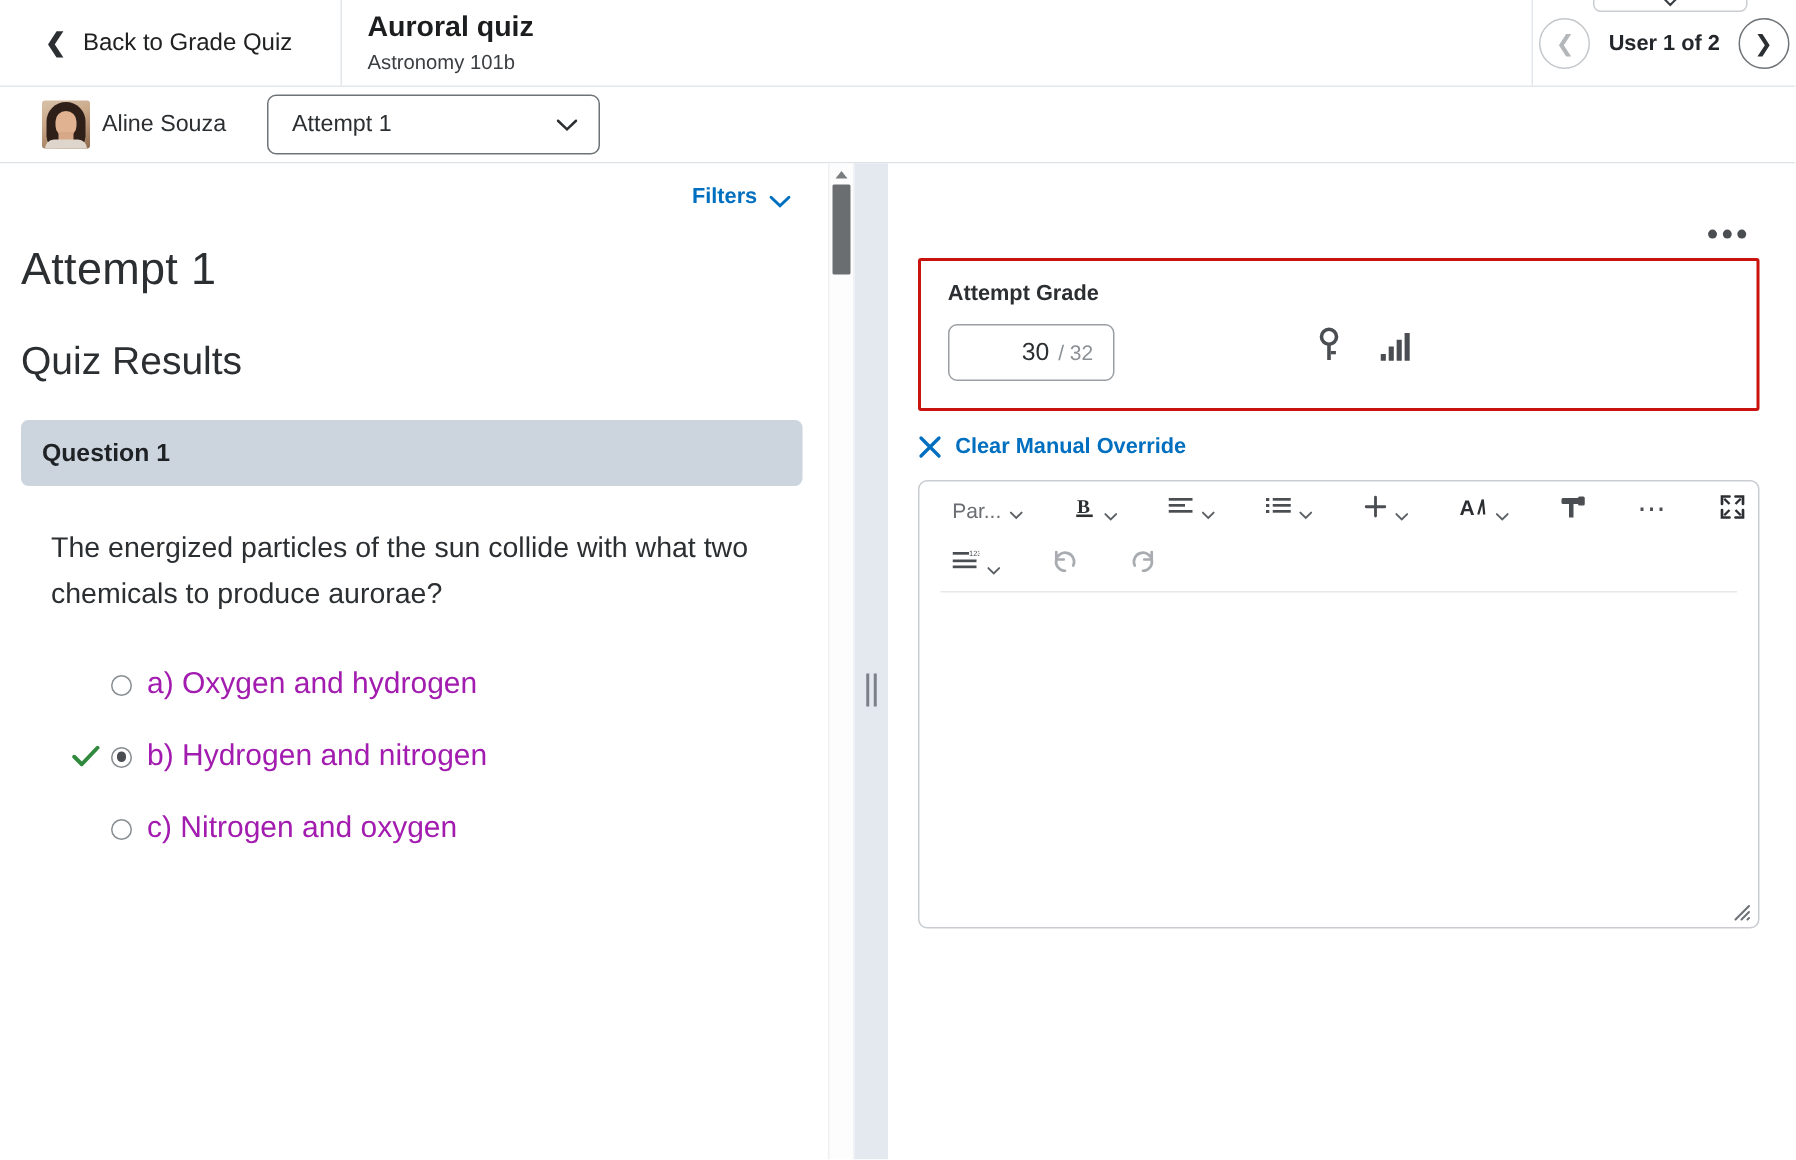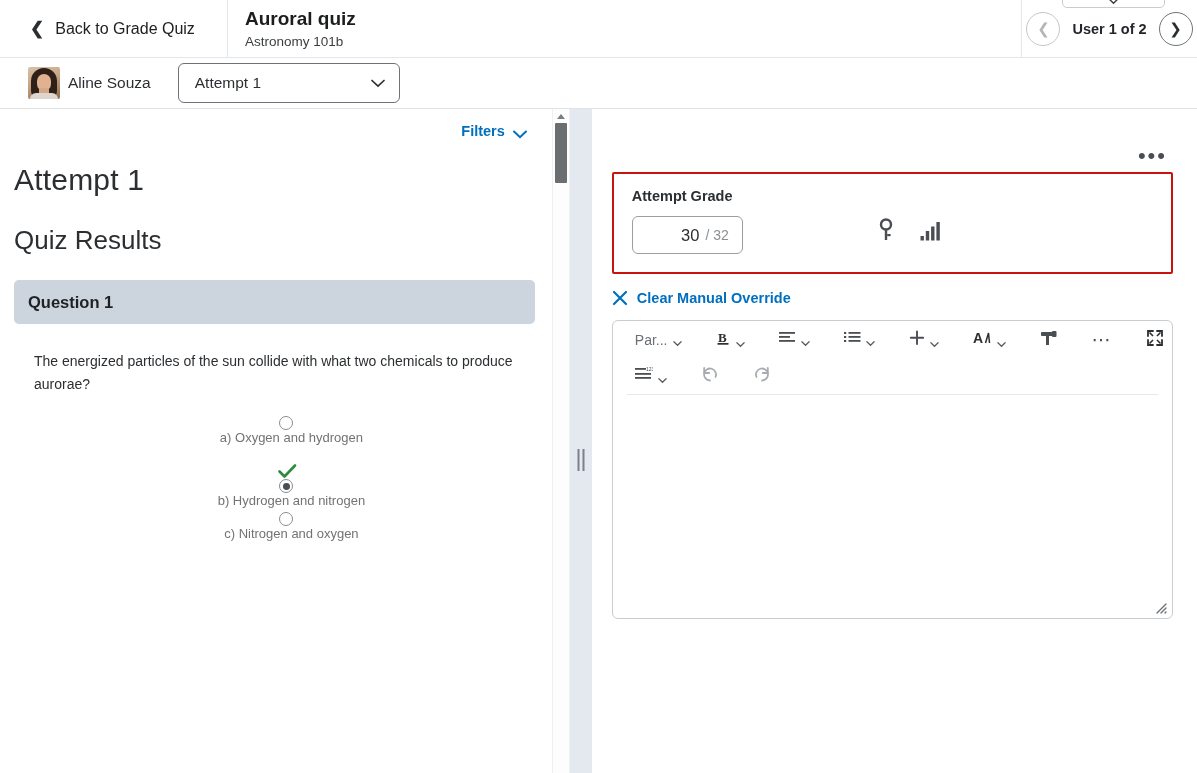--- a/index.html
+++ b/index.html
@@ -152,28 +152,28 @@
     margin-top: 24px;
     background: #ccd4dd;
     border-radius: 5px;
     height: 44px;
     display:flex; align-items:center;
     padding-left: 14px;
     font-size: 16.5px; font-weight: bold; color:#1f2225;
   }
   .question-text {
     margin: 26px 0 0 20px;
-    font-size: 14px; color: #2c2f32; line-height: 1.65;
+    font-size: 19px; color: #2c2f32; line-height: 1.65;
     max-width: 500px;
   }
   .answers { margin-top: 20px; padding-left: 34px; }
   .answer-row {
     display:flex; align-items:center;
     height: 48px;
-    font-size: 13px; color: #737373; flex-direction: column;
+    font-size: 20px; color: #a21caf;
   }
   .check-slot { width: 26px; display:flex; align-items:center; }
   .radio {
     width: 14px; height: 14px; border-radius:50%;
     border: 1.6px solid #888d91;
     display:inline-block; margin-right:10px; position:relative; flex:0 0 auto;
   }
   .radio.sel::after {
     content:''; position:absolute; left:2.6px; top:2.6px;
     width:6.8px; height:6.8px; border-radius:50%; background:#4a4e52;

